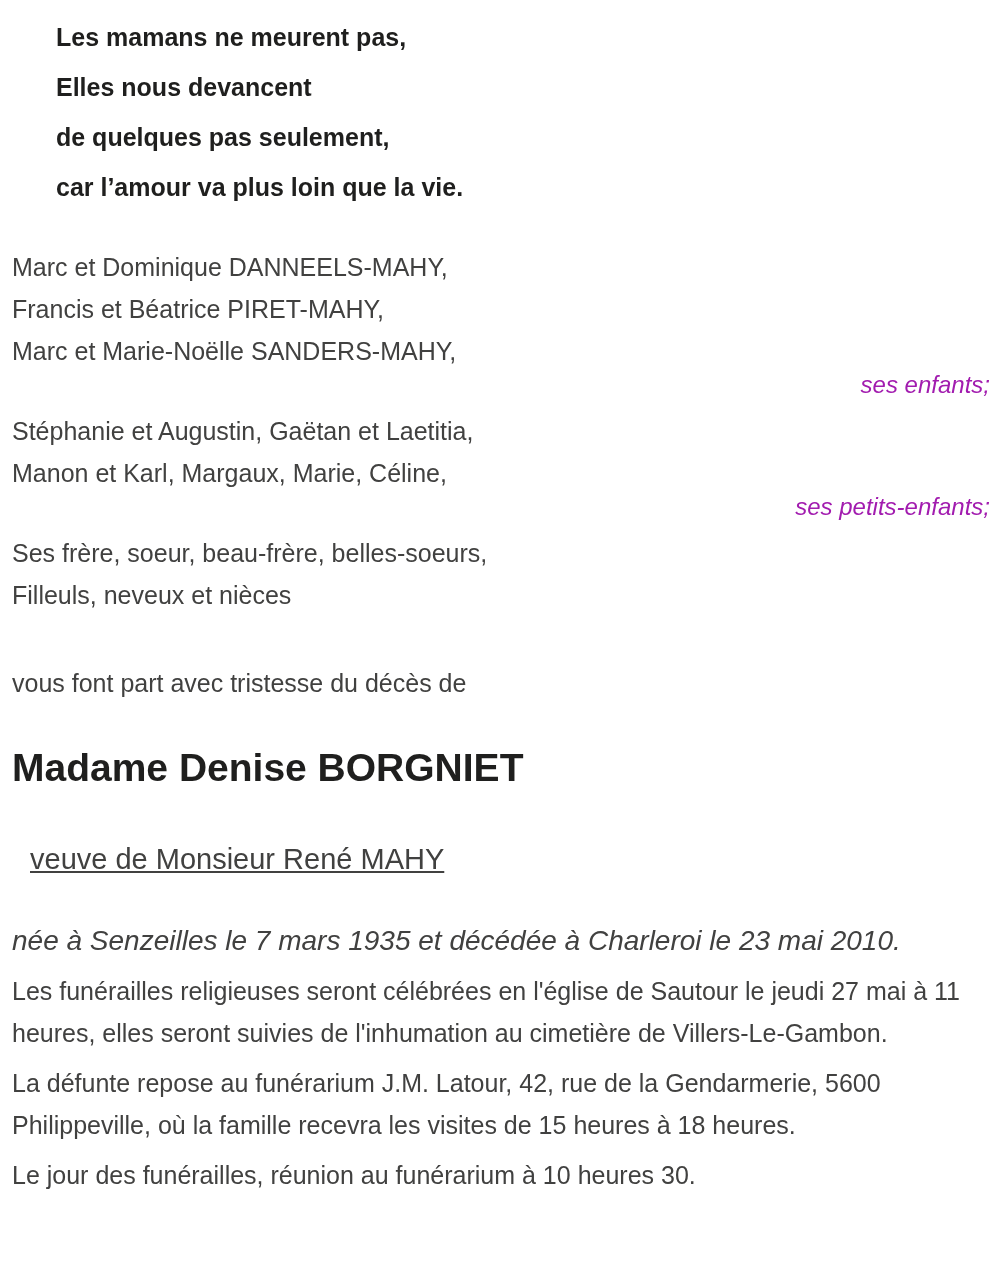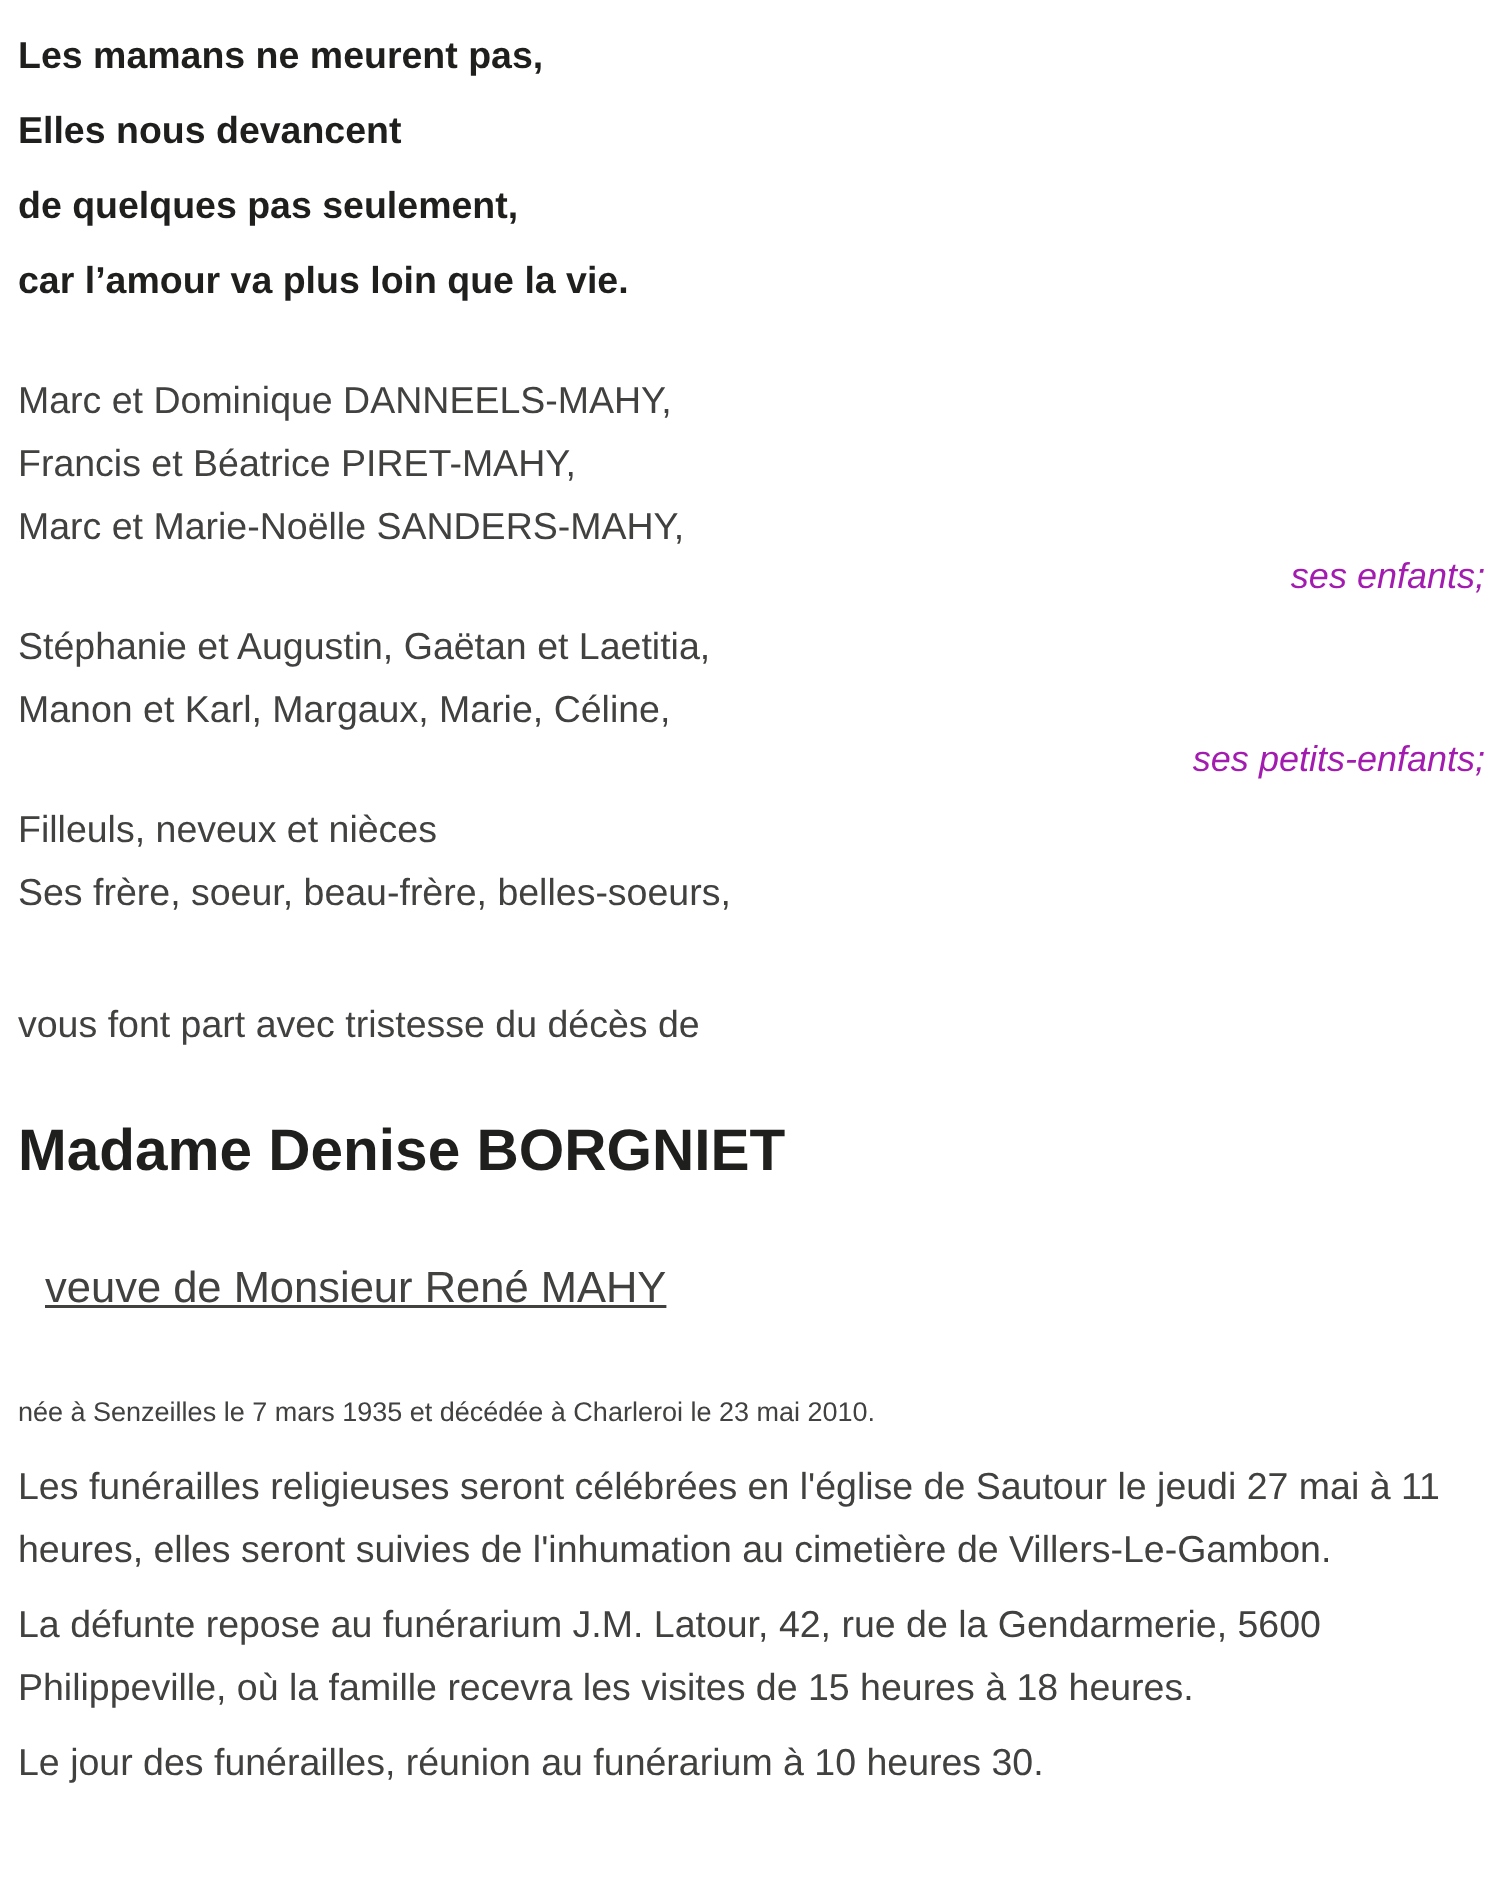--- a/index.html
+++ b/index.html
@@ -16,21 +16,21 @@
     height: 1261px;
     padding: 12px 10px 0 12px;
   }
 
   .poem {
     font-weight: 700;
     color: #1f1f1e;
     font-size: 25px;
     line-height: 50px;
   }
-  .poem-line { white-space: nowrap; }
+  .poem-line { white-space: nowrap; margin-left: 44px; }
 
   .names-block {
     font-size: 25px;
     line-height: 42px;
   }
   .names-children { margin-top: 34px; }
 
   .rel-label {
     font-style: italic;
     font-size: 24px;
@@ -56,22 +56,23 @@
 
   .widow {
     margin: 46px 0 0 18px;
     font-size: 29px;
     line-height: 42px;
     text-decoration: underline;
   }
 
   .life {
     margin: 40px 0 0 0;
-    font-size: 18px;
+    font-size: 28px;
     line-height: 42px;
+    font-style: italic;
   }
 
   .body-par {
     margin: 8px 0 0 0;
     font-size: 25px;
     line-height: 42px;
   }
 </style>
 </head>
 <body>
@@ -92,22 +93,22 @@
   </div>
   <div class="rel-label">ses enfants;</div>
 
   <div class="names-block">
     <div>Stéphanie et Augustin, Gaëtan et Laetitia,</div>
     <div>Manon et Karl, Margaux, Marie, Céline,</div>
   </div>
   <div class="rel-label">ses petits-enfants;</div>
 
   <div class="names-block">
+    <div>Ses frère, soeur, beau-frère, belles-soeurs,</div>
     <div>Filleuls, neveux et nièces</div>
-    <div>Ses frère, soeur, beau-frère, belles-soeurs,</div>
   </div>
 
   <p class="announce">vous font part avec tristesse du décès de</p>
 
   <h1 class="deceased-name">Madame Denise BORGNIET</h1>
 
   <p class="widow">veuve de Monsieur René MAHY</p>
 
   <p class="life">née à Senzeilles le 7 mars 1935 et décédée à Charleroi le 23 mai 2010.</p>
 

